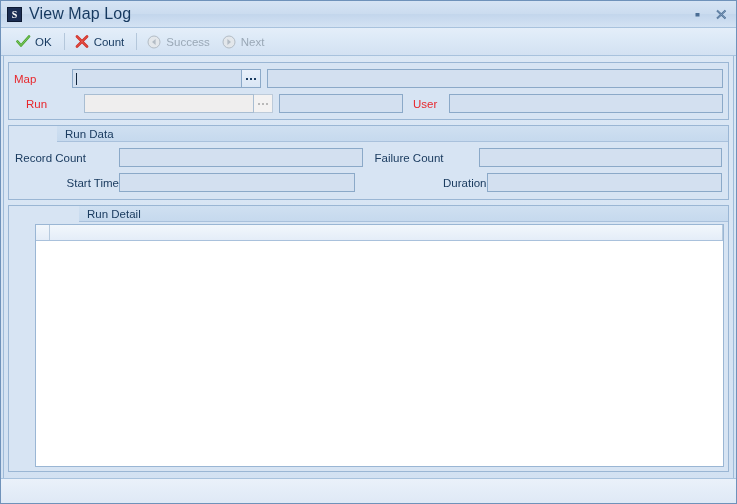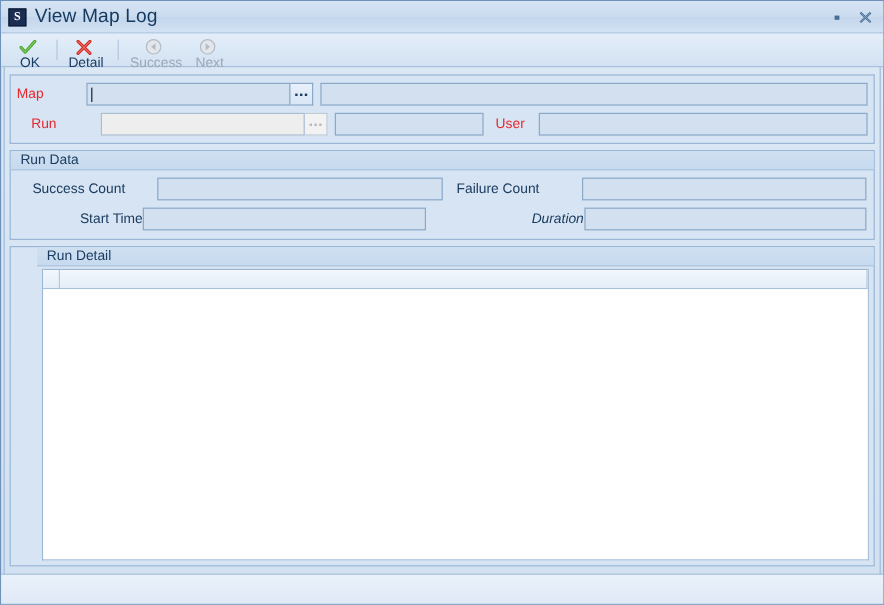--- a/index.html
+++ b/index.html
@@ -92,21 +92,20 @@
   }
   .tb-btn {
     display: flex;
     align-items: center;
     height: 21px;
     padding: 0 7px 0 4px;
     cursor: default;
     color: #16395f;
     font-size: 11.5px;
     white-space: nowrap;
-    flex-direction: column;
   }
   .tb-btn.disabled { color: #9aa8b6; }
   .tb-ico {
     width: 16px; height: 16px;
     margin-right: 4px;
     display: flex;
     align-items: center;
     justify-content: center;
     flex: 0 0 auto;
   }
@@ -210,20 +209,21 @@
   }
   .group-header {
     height: 15px;
     background: linear-gradient(to bottom, #cfe0f1 0%, #c6d9ee 100%);
     border-bottom: 1px solid #a9c1dc;
     display: flex;
     align-items: center;
     padding-left: 8px;
     color: #1b3c60;
     font-size: 11.5px;
+    margin-left: 48px;
   }
   .group-body {
     padding: 6px 6px 7px 6px;
   }
 
   
   .rd-row {
     display: flex;
     align-items: center;
     height: 19px;
@@ -332,21 +332,21 @@
 
     <div class="tb-sep"></div>
 
     <div class="tb-btn">
       <span class="tb-ico">
         <svg width="14" height="13" viewBox="0 0 14 13">
           <path d="M2 1.5 L12 11.5 M12 1.5 L2 11.5" stroke="#cf2a22" stroke-width="2.6" fill="none" stroke-linecap="round"></path>
           <path d="M2 1.5 L12 11.5 M12 1.5 L2 11.5" stroke="#ef6a5e" stroke-width="0.9" fill="none" stroke-linecap="round"></path>
         </svg>
       </span>
-      <span>Detail</span>
+      <span>Count</span>
     </div>
 
     <div class="tb-sep"></div>
 
     <div class="tb-btn disabled">
       <span class="tb-ico">
         <svg width="14" height="14" viewBox="0 0 14 14">
           <circle cx="7" cy="7" r="6" fill="#e3e7eb" stroke="#b3bcc5" stroke-width="1"></circle>
           <path d="M8.6 4 L5 7 L8.6 10 Z" fill="#b3bcc5"></path>
         </svg>
@@ -397,36 +397,36 @@
 
     </div>
 
     <div class="group" style="flex:0 0 auto; margin-bottom:5px;">
       <div class="group-header">
         <span>Run Data</span>
       </div>
       <div class="group-body">
 
         <div class="rd-row">
-          <div class="rd-cell" style="margin-left:12px;">
-            <span class="lbl-dark">Success Count</span>
+          <div class="rd-cell">
+            <span class="lbl-dark">Record Count</span>
             <div class="tbox readonly"></div>
           </div>
           <div class="rd-cell" style="margin-left:12px;">
             <span class="lbl-dark">Failure Count</span>
             <div class="tbox readonly"></div>
           </div>
         </div>
 
         <div class="rd-row">
           <div class="rd-cell">
             <span class="lbl-dark">Start Time</span>
             <div class="tbox readonly"></div>
           </div>
-          <div class="rd-cell" style="margin-left:28px;font-style:italic;">
+          <div class="rd-cell" style="margin-left:28px;">
             <span class="lbl-dark">Duration</span>
             <div class="tbox readonly"></div>
           </div>
         </div>
 
       </div>
     </div>
 
     <div class="group detail-group">
       <div class="group-header">

